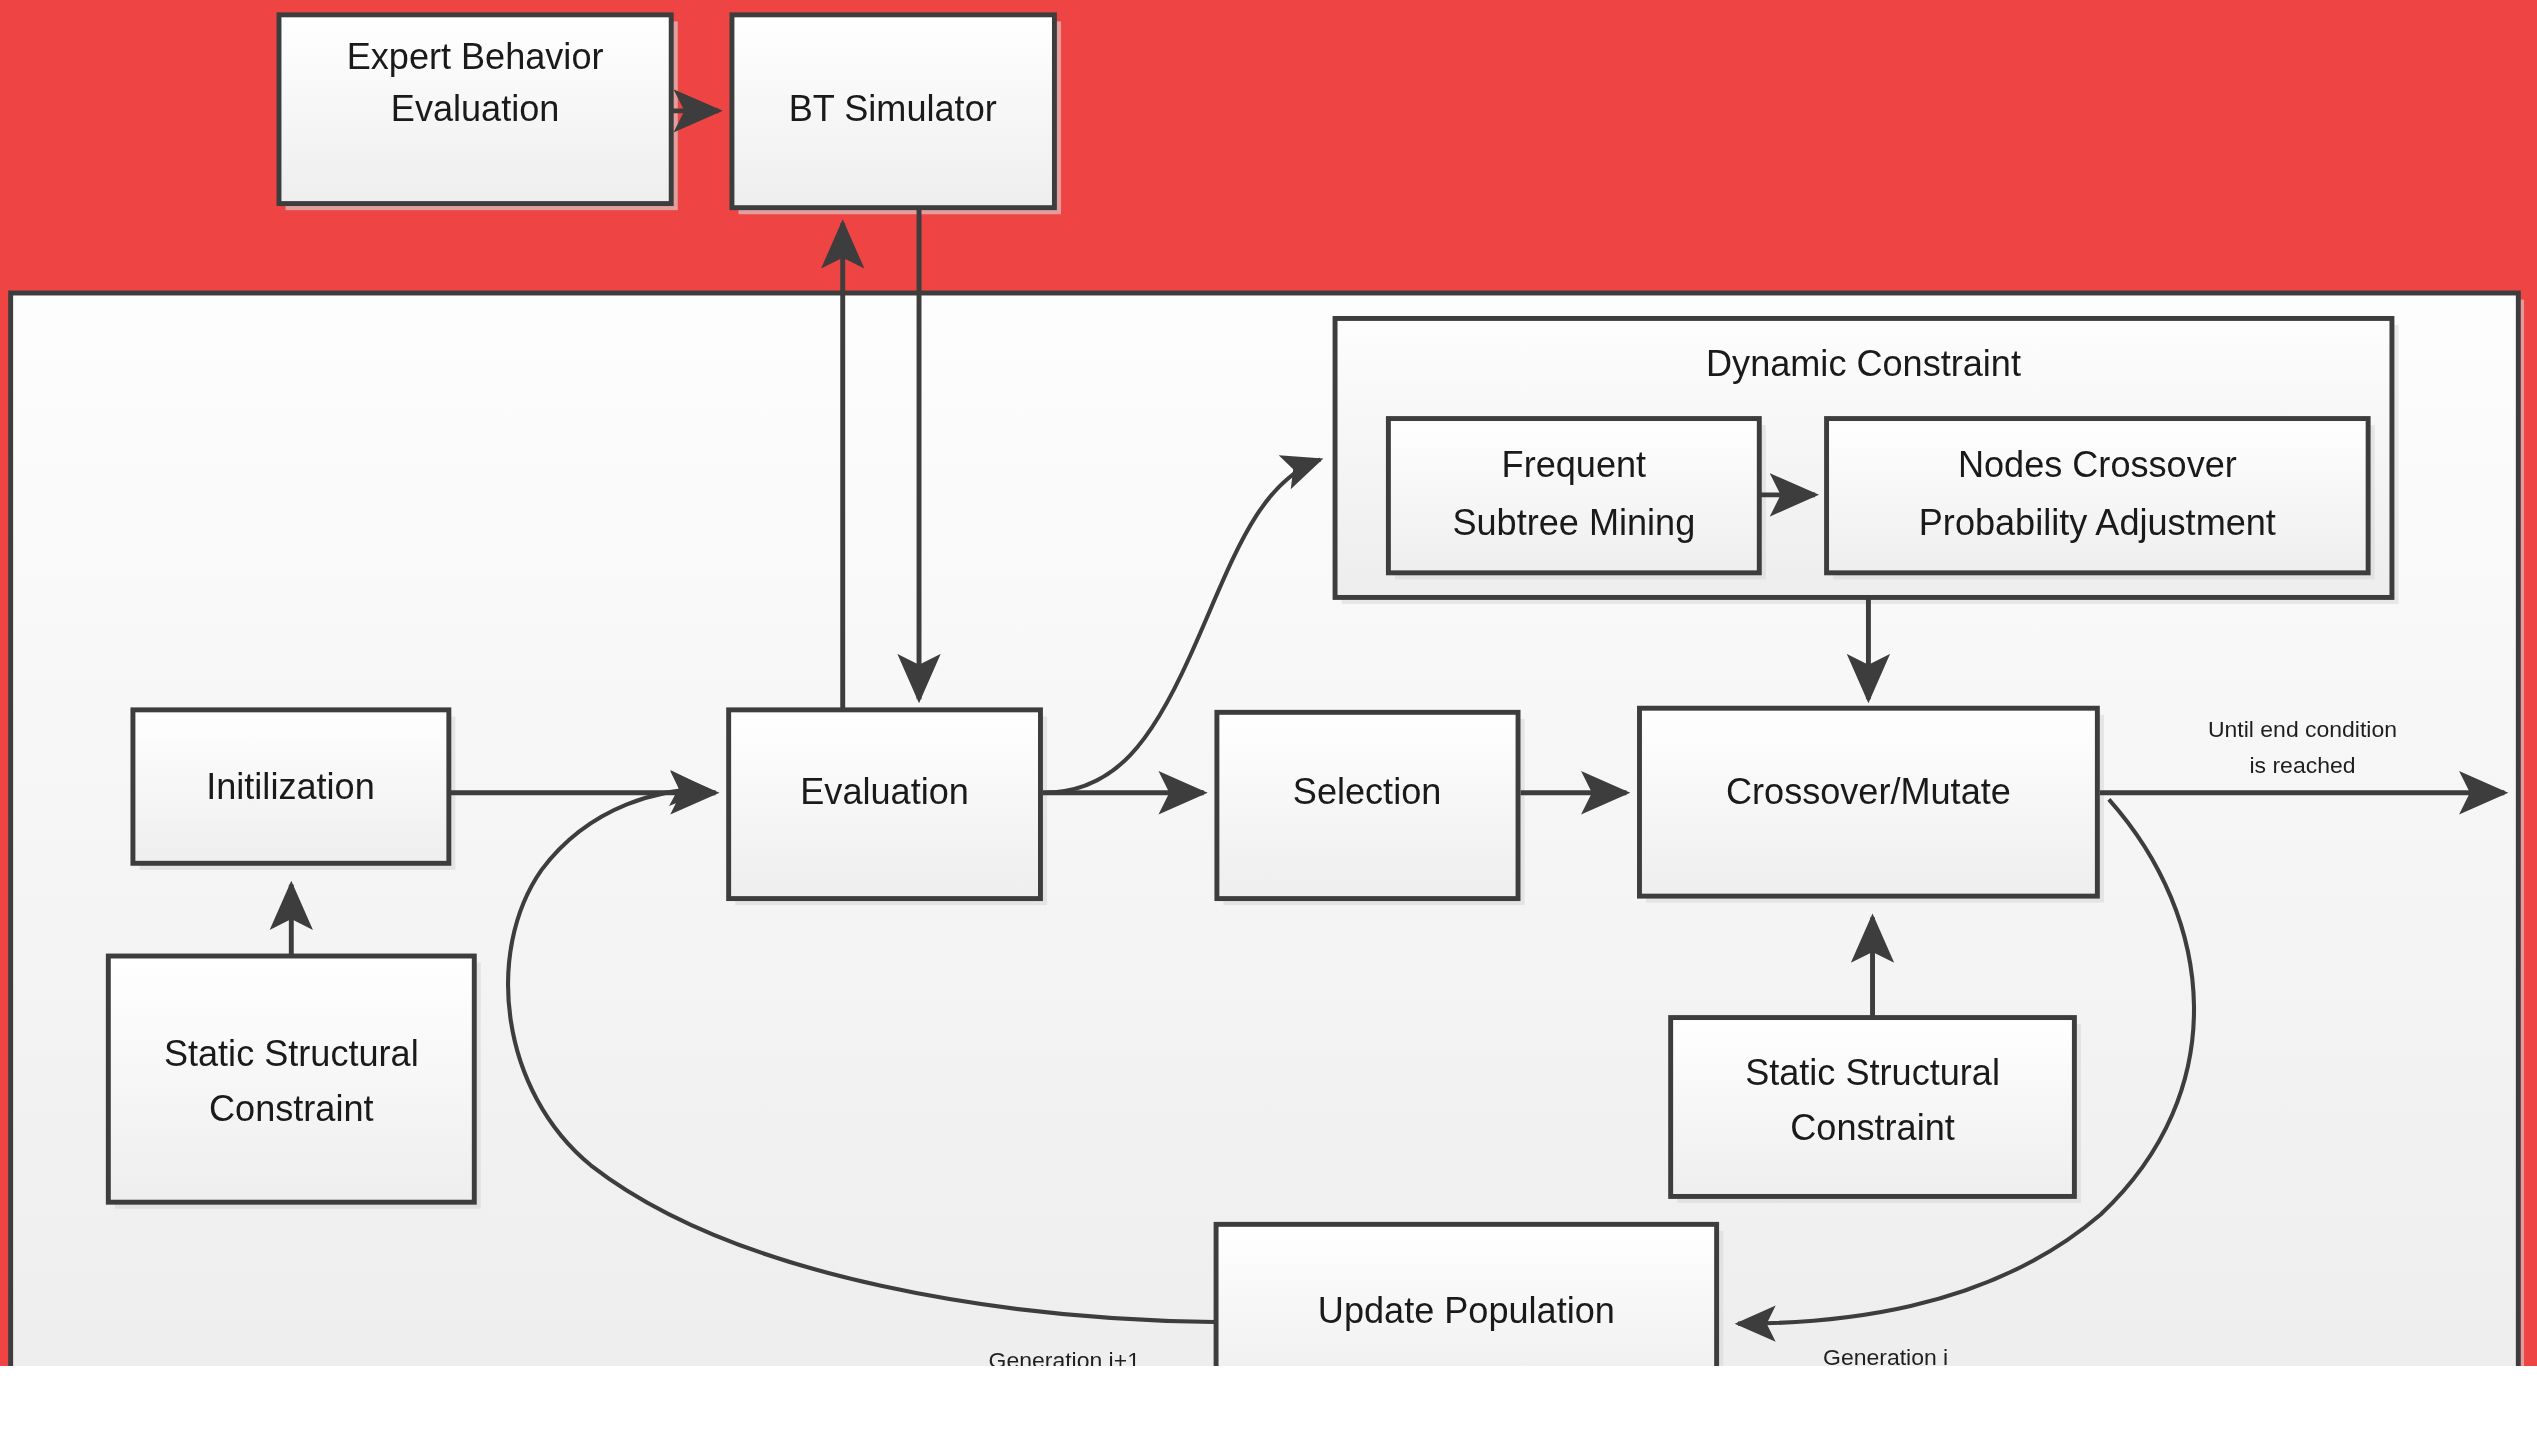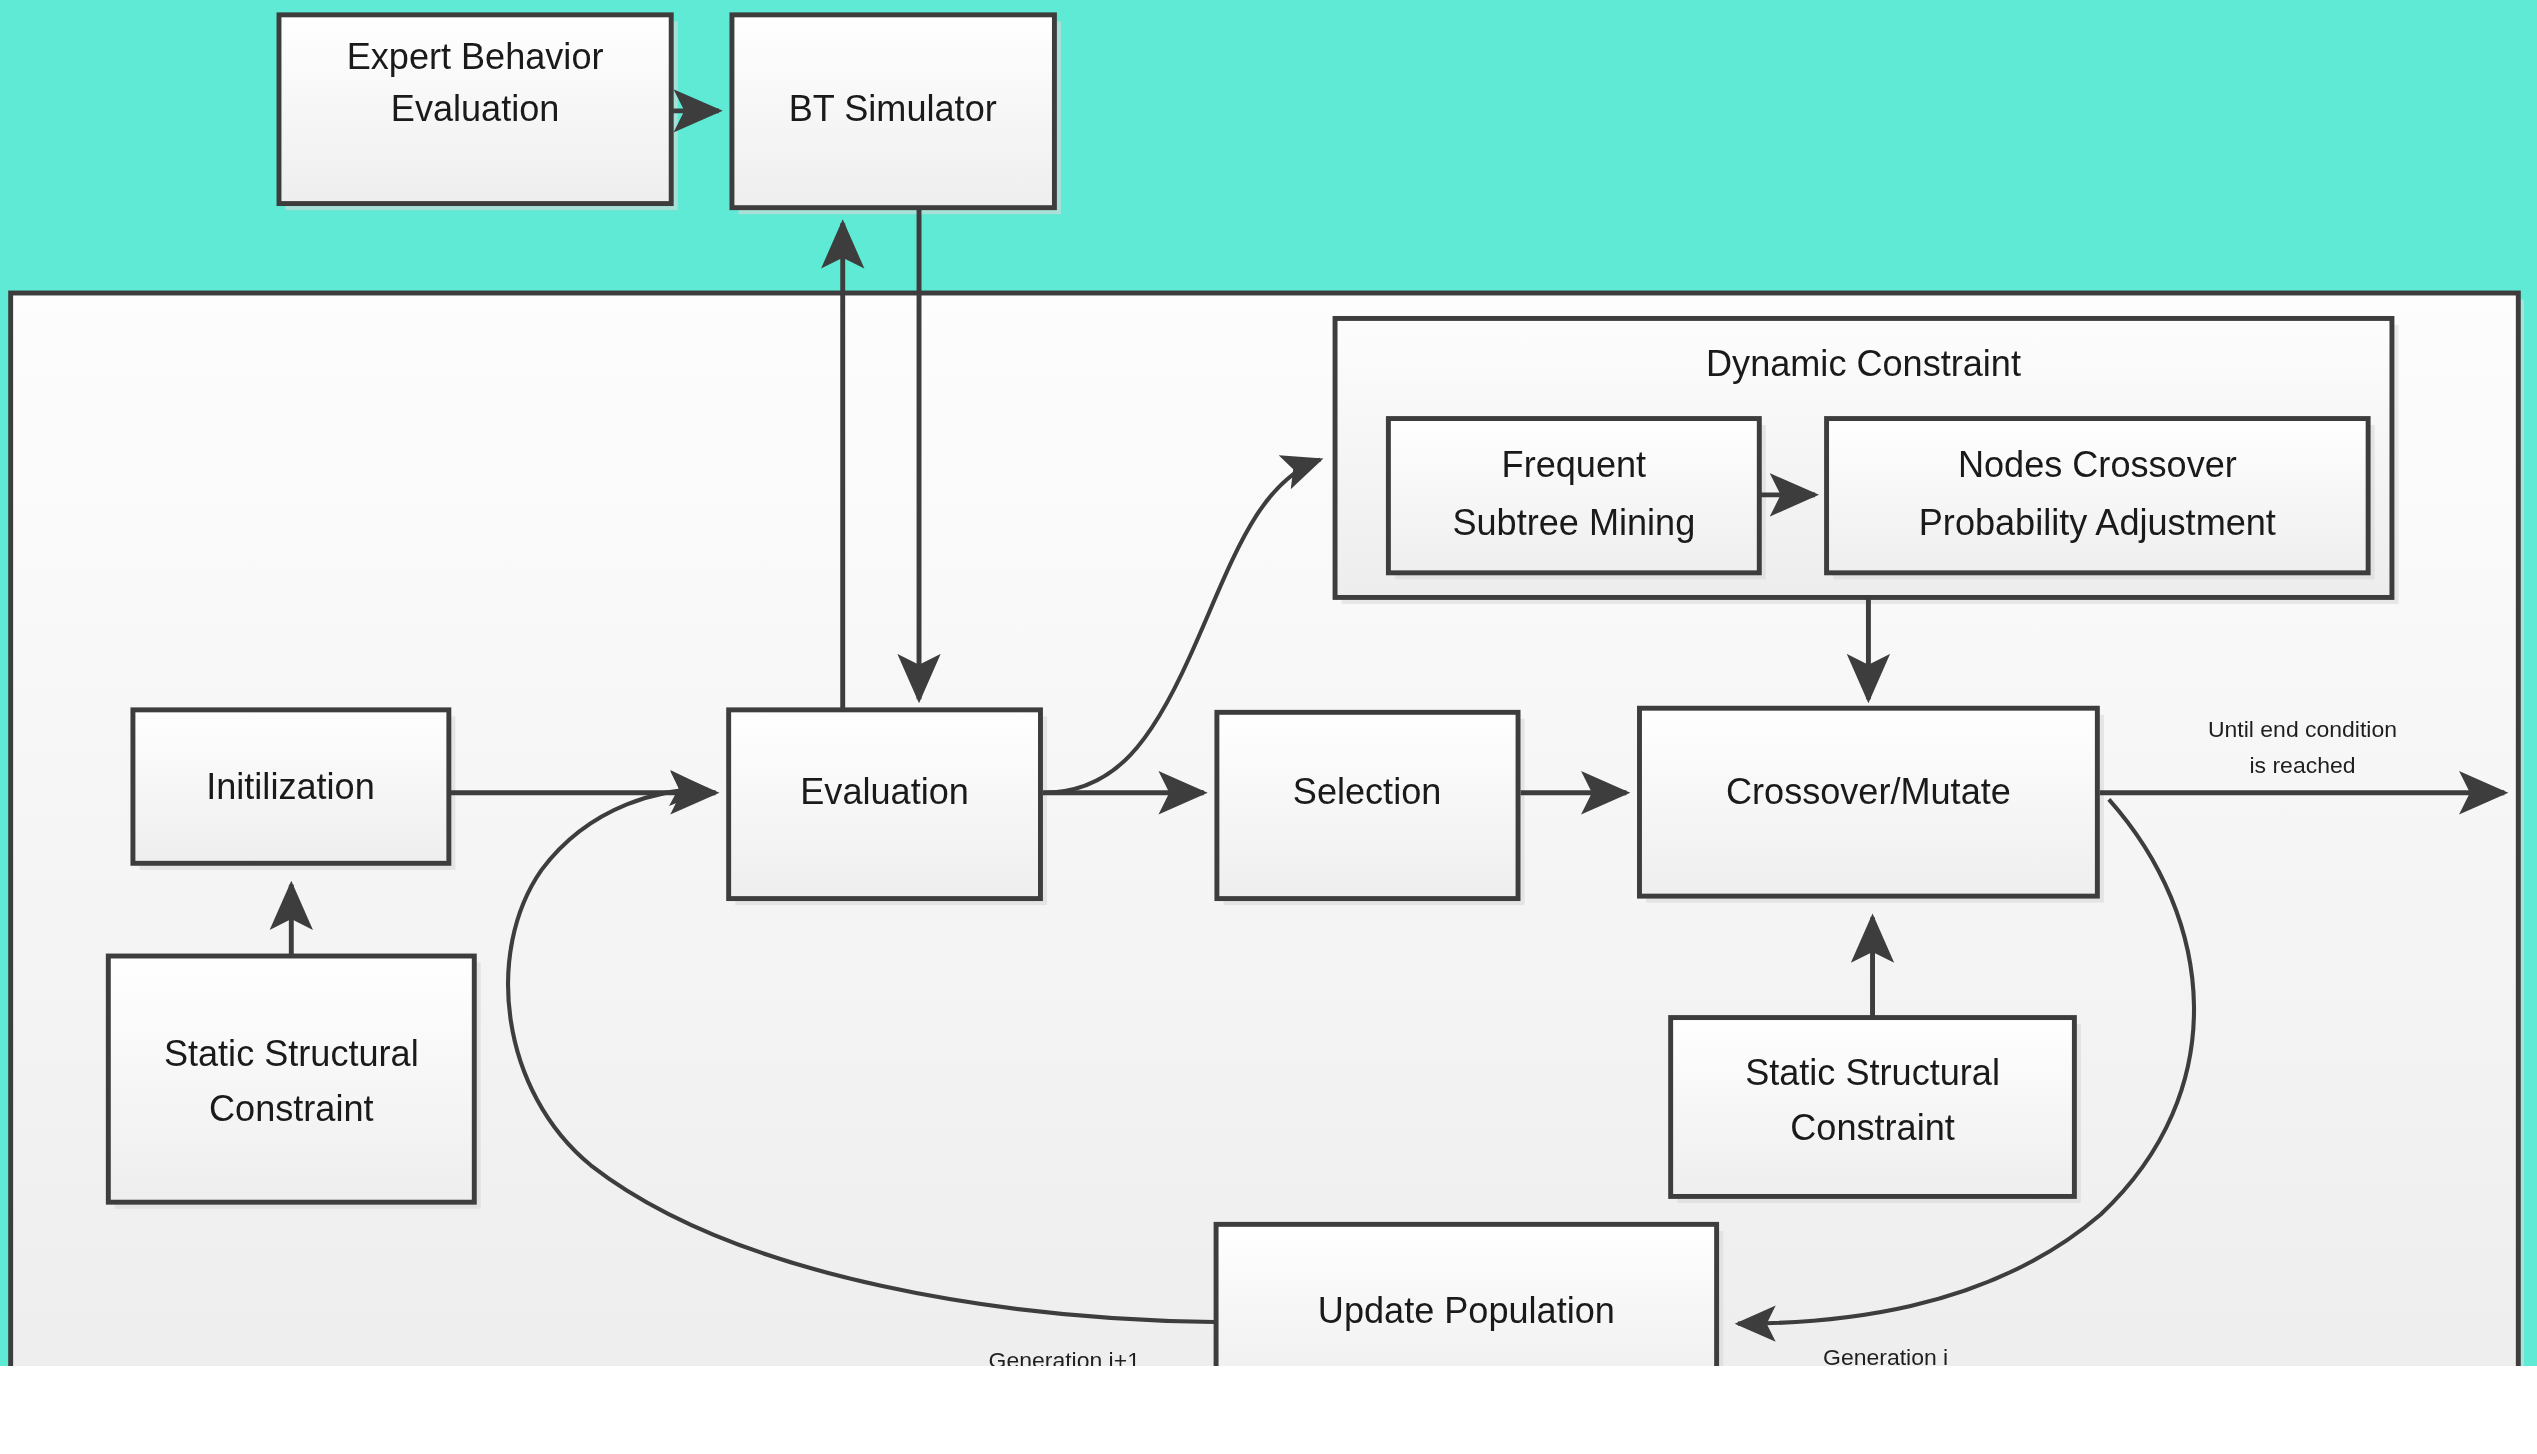--- a/index.html
+++ b/index.html
@@ -4,21 +4,21 @@
 <style>
   html, body {
     margin: 0;
     padding: 0;
     background: #ffffff;
   }
   #stage {
     position: relative;
     width: 2538px;
     height: 1366px;
-    background: #5eead4;
+    background: #ef4444;
     font-family: "Liberation Sans", sans-serif;
     overflow: hidden;
   }
   svg#canvas {
     position: absolute;
     left: 0;
     top: 0;
     width: 2538px;
     height: 1455px;
   }

